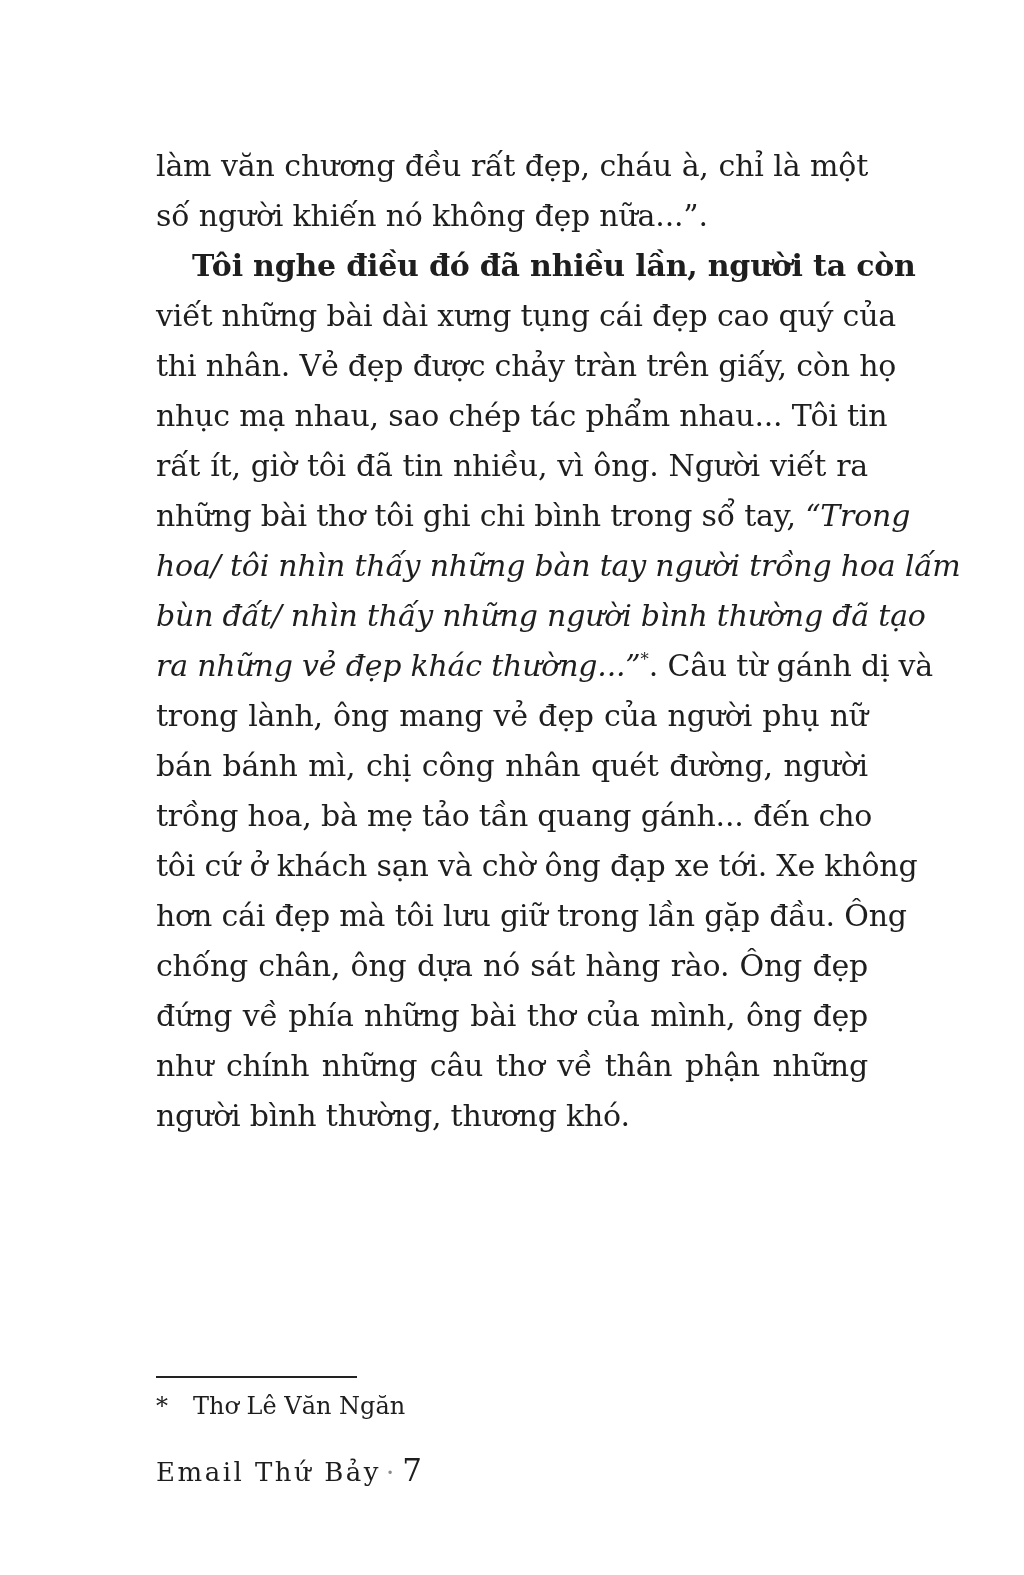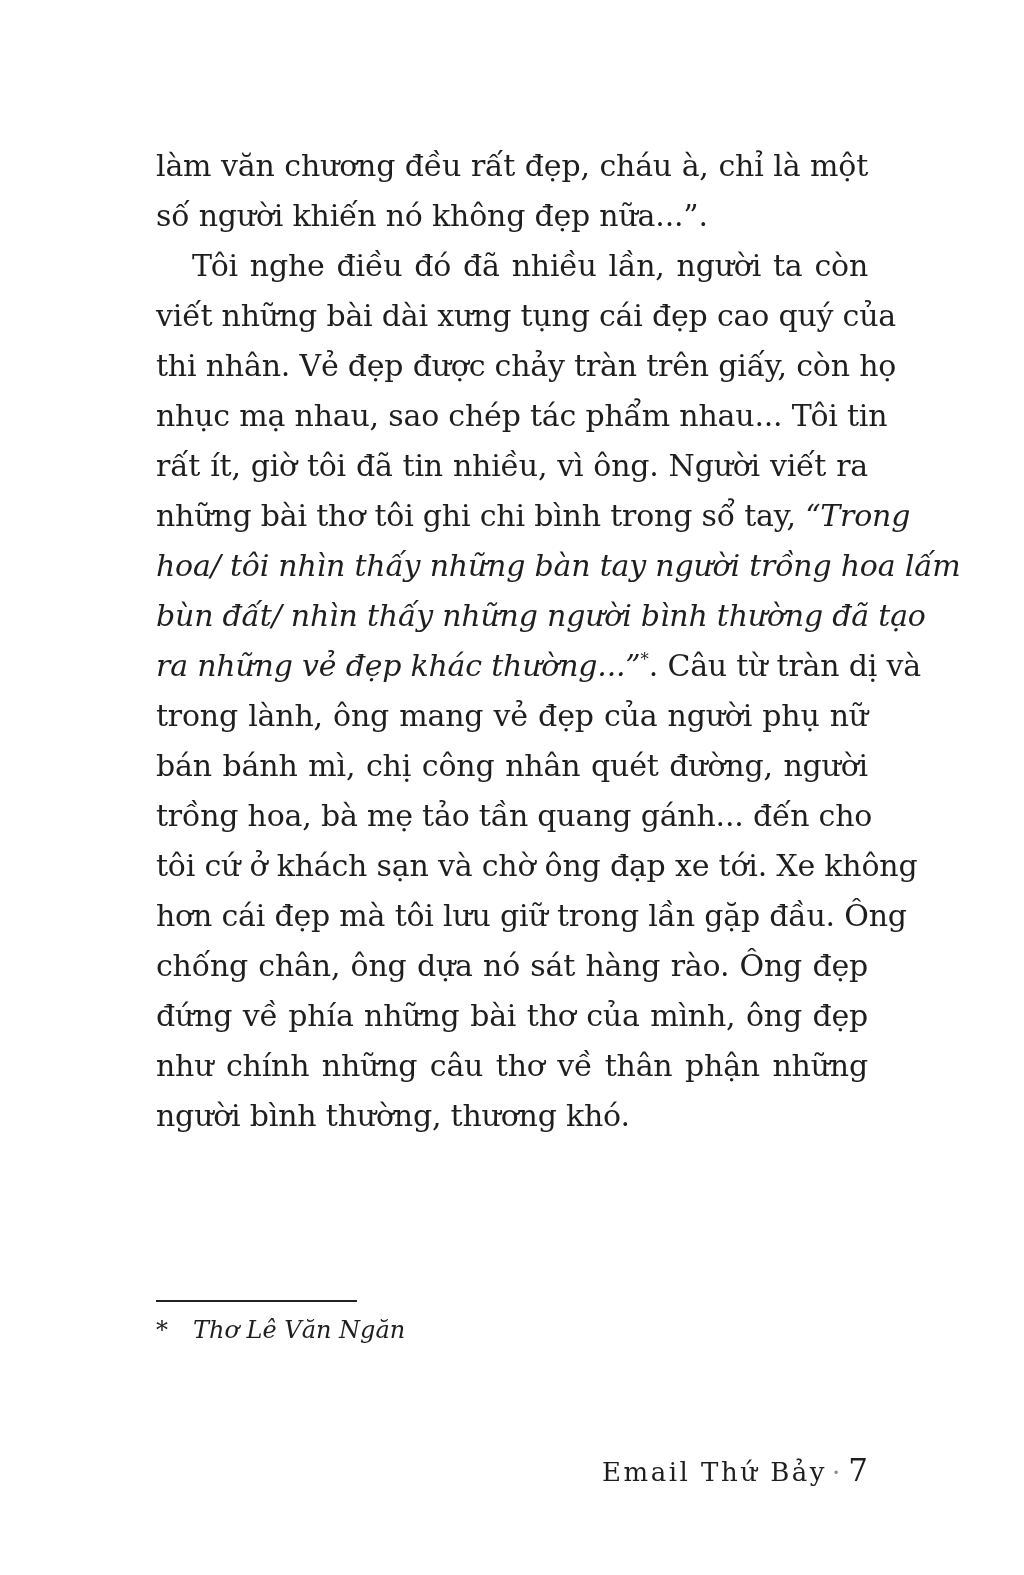--- a/index.html
+++ b/index.html
@@ -25,55 +25,55 @@
     letter-spacing: -0.2px;
     text-align: justify;
     text-align-last: justify;
     white-space: nowrap;
   }
   .line.last {
     text-align-last: left;
   }
   .line.indent {
     text-indent: 36px;
+    font-weight: bold;
   }
   .it { font-style: italic; }
   .sup {
     font-size: 0.55em;
     vertical-align: super;
     line-height: 0;
     letter-spacing: 0;
   }
   .footnote {
     position: absolute;
     left: 156px;
-    top: 1300px;
+    top: 1376px;
     width: 712px;
-    font-style: italic;
   }
   .footnote-rule {
     width: 201px;
     height: 2px;
     background: #222222;
   }
   .footnote-line {
     margin-top: 11px;
     font-size: 24px;
     line-height: 34px;
   }
   .footnote-marker {
     display: inline-block;
     width: 37px;
   }
   .footer {
     position: absolute;
     left: 156px;
     top: 1452px;
     width: 712px;
-    text-align: right;
+    text-align: left;
     font-size: 26px;
     letter-spacing: 2.5px;
     white-space: nowrap;
   }
   .footer .sep {
     color: #8c8c8c;
     letter-spacing: 0;
     margin: 0 8px 0 5px;
   }
   .footer .page-num {
@@ -88,21 +88,21 @@
     <div class="line"><span>làm văn chương đều rất đẹp, cháu à, chỉ là một</span></div>
     <div class="line last"><span>số người khiến nó không đẹp nữa...”.</span></div>
     <div class="line indent"><span>Tôi nghe điều đó đã nhiều lần, người ta còn</span></div>
     <div class="line"><span>viết những bài dài xưng tụng cái đẹp cao quý của</span></div>
     <div class="line"><span>thi nhân. Vẻ đẹp được chảy tràn trên giấy, còn họ</span></div>
     <div class="line"><span>nhục mạ nhau, sao chép tác phẩm nhau... Tôi tin</span></div>
     <div class="line"><span>rất ít, giờ tôi đã tin nhiều, vì ông. Người viết ra</span></div>
     <div class="line"><span>những bài thơ tôi ghi chi bình trong sổ tay, </span><span class="it">“Trong</span></div>
     <div class="line"><span class="it">hoa/ tôi nhìn thấy những bàn tay người trồng hoa lấm</span></div>
     <div class="line"><span class="it">bùn đất/ nhìn thấy những người bình thường đã tạo</span></div>
-    <div class="line"><span class="it">ra những vẻ đẹp khác thường...”</span><span class="sup">*</span><span>. Câu từ tràn dị và</span></div>
+    <div class="line"><span class="it">ra những vẻ đẹp khác thường...”</span><span class="sup">*</span><span>. Câu từ gánh dị và</span></div>
     <div class="line"><span>trong lành, ông mang vẻ đẹp của người phụ nữ</span></div>
     <div class="line"><span>bán bánh mì, chị công nhân quét đường, người</span></div>
     <div class="line"><span>trồng hoa, bà mẹ tảo tần quang gánh... đến cho</span></div>
     <div class="line"><span>tôi cứ ở khách sạn và chờ ông đạp xe tới. Xe không</span></div>
     <div class="line"><span>hơn cái đẹp mà tôi lưu giữ trong lần gặp đầu. Ông</span></div>
     <div class="line"><span>chống chân, ông dựa nó sát hàng rào. Ông đẹp</span></div>
     <div class="line"><span>đứng về phía những bài thơ của mình, ông đẹp</span></div>
     <div class="line"><span>như chính những câu thơ về thân phận những</span></div>
     <div class="line last"><span>người bình thường, thương khó.</span></div>
   </main>

